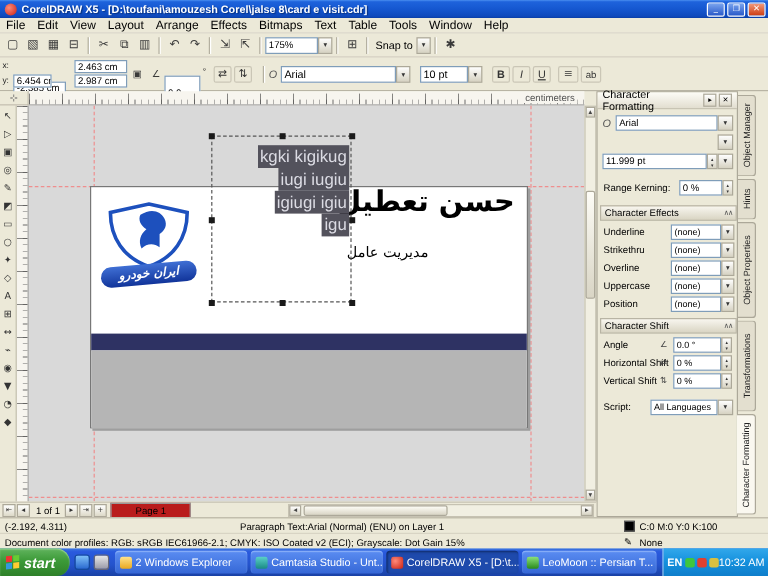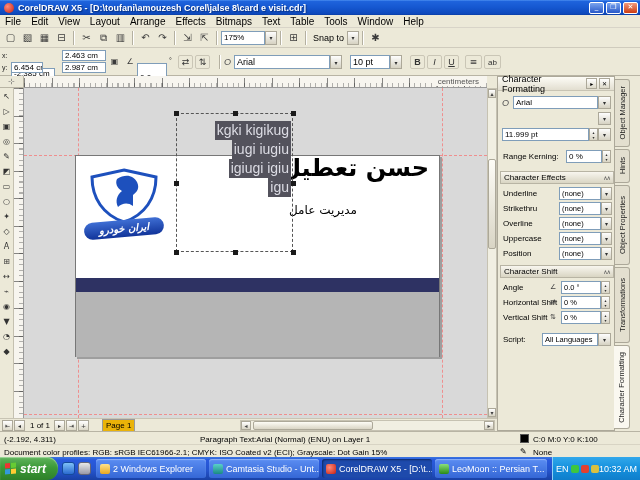--- a/index.html
+++ b/index.html
@@ -60,21 +60,21 @@
 .hdr .chev{margin-left:auto;font-size:6px;color:#555;letter-spacing:-1px;font-family:"DejaVu Sans",sans-serif}
 .spin{position:absolute;width:9px;height:13px;display:flex;flex-direction:column;align-items:center;justify-content:center;font-size:4px;line-height:5px;color:#333;background:linear-gradient(#fff,#d8d4c4);border:1px solid #aca899;font-family:"DejaVu Sans",sans-serif}
 
 #tabstrip{left:615px;top:76px;width:16px;height:355px}
 .vtab{position:absolute;left:0;width:15px;background:#e3dfcf;border:1px solid #aca899;border-left:none;border-radius:0 3px 3px 0;display:flex;align-items:center;justify-content:center}
 .vtab span{writing-mode:vertical-rl;transform:rotate(180deg);font-size:7.5px;white-space:nowrap;color:#222}
 .vtab.active{background:#faf8f0;left:-1px;width:16px}
 
 #pagebar{left:0;top:418px;width:497px;height:13px;background:#ece9d8;border-top:1px solid #c8c4b4;display:flex;align-items:center;padding-left:2px}
 .pgbtn{width:11px;height:11px;font-size:6px;display:flex;align-items:center;justify-content:center;border:1px solid #aca899;background:linear-gradient(#fff,#ddd9c8);color:#333;margin-right:1px;font-family:"DejaVu Sans",sans-serif}
-#pagetab{height:12px;margin-left:12px;padding:0 3px;background:#eab308;border:1px solid #999;border-bottom:none;font-size:8px;display:flex;align-items:center}
+#pagetab{height:12px;margin-left:2px;padding:0 20px;background:#b91c1c;border:1px solid #999;border-bottom:none;font-size:8px;display:flex;align-items:center}
 #status1{left:0;top:431px;width:640px;height:13px;background:#ece9d8;border-top:1px solid #b8b4a4;font-size:8px}
 #status2{left:0;top:444px;width:640px;height:13px;background:#ece9d8;border-top:1px solid #d8d4c4;font-size:8px}
 
 #taskbar{left:0;top:457px;width:640px;height:23px;background:linear-gradient(180deg,#3c77e0 0%,#2a5ade 12%,#2453cc 60%,#1941a5 100%)}
 #startbtn{position:absolute;left:0;top:0;width:58px;height:23px;border-radius:0 11px 11px 0;background:linear-gradient(180deg,#61b45e 0%,#3c9a38 45%,#2e8029 100%);display:flex;align-items:center;color:#fff;font-weight:bold;font-style:italic;font-size:12px;padding-left:5px;box-shadow:inset 0 1px 1px #9ed69a}
 .flag{width:11px;height:11px;display:grid;grid-template-columns:5px 5px;grid-template-rows:5px 5px;gap:1px;margin-right:4px;transform:skewY(-6deg)}
 .flag i{display:block}
 .task{position:absolute;top:2px;height:19px;width:110px;border-radius:3px;background:linear-gradient(#5b8df2,#3567d6);box-shadow:inset 0 1px 1px #8db2f8;color:#fff;font-size:9px;display:flex;align-items:center;padding:0 4px;white-space:nowrap;overflow:hidden}
 .task.active{background:#1e4aac;box-shadow:inset 1px 1px 2px #102a66}
 .task .tico{width:10px;height:10px;border-radius:2px;margin-right:3px;flex:none}
@@ -391,19 +391,19 @@
   </div>
   <div class="task active" style="left:322px">
     <span class="tico" style="background:radial-gradient(circle at 35% 35%,#ff8a7a,#c81f10)"></span>
     <span>CorelDRAW X5 - [D:\t...</span>
   </div>
   <div class="task" style="left:435px;width:112px">
     <span class="tico" style="background:linear-gradient(#8ae07a,#2a8a1a)"></span>
     <span>LeoMoon :: Persian T...</span>
   </div>
   <div id="tray">
-    <span style="font-weight:normal">EN</span>
+    <span style="font-weight:bold">EN</span>
     <span class="tdot" style="background:#3ec63e"></span>
     <span class="tdot" style="background:#e04030"></span>
     <span class="tdot" style="background:#d8c040"></span>
     <span style="margin-left:auto">10:32 AM</span>
   </div>
 </div>
 
 </body></html>

